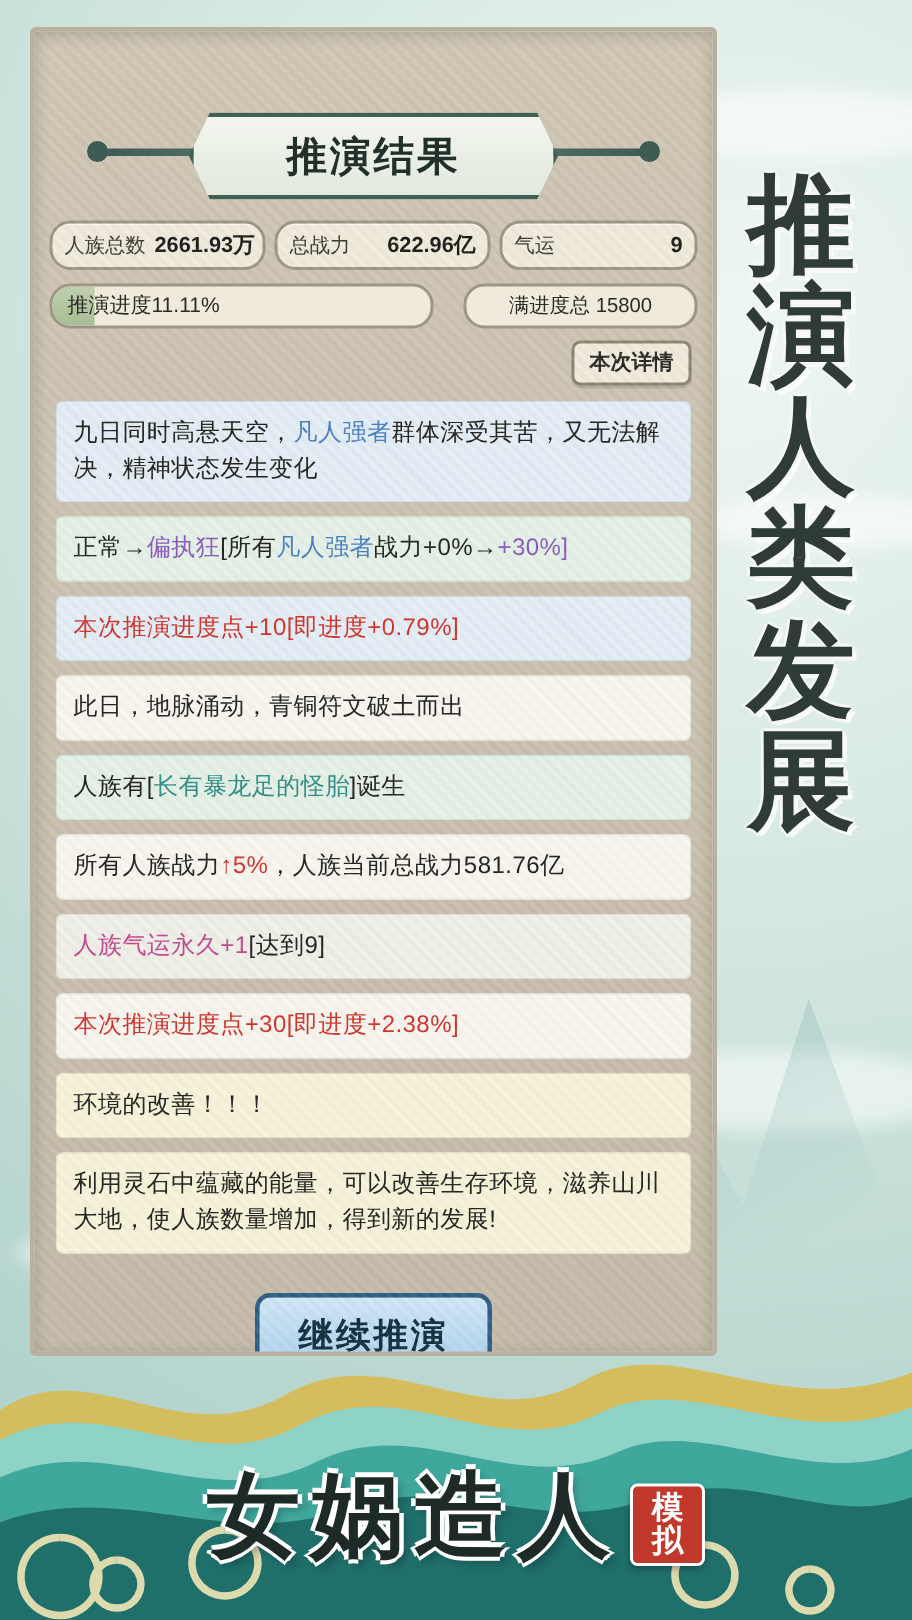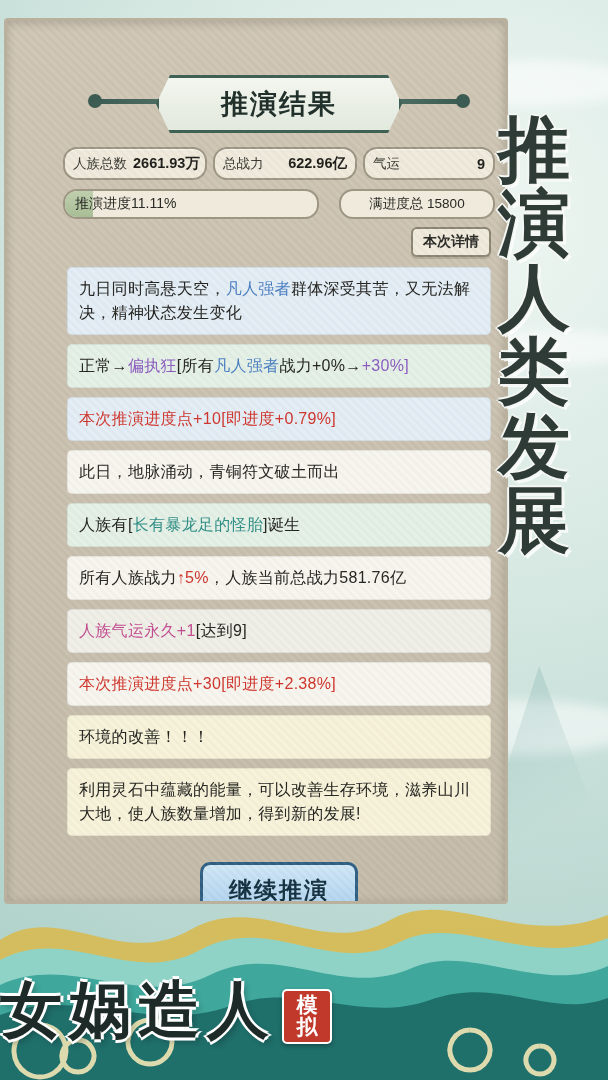--- a/index.html
+++ b/index.html
@@ -60,31 +60,30 @@
     line-height: 1.03;
     color: #2f3b36;
     text-shadow:
       2px 0 0 #f4f7f3, -2px 0 0 #f4f7f3, 0 2px 0 #f4f7f3, 0 -2px 0 #f4f7f3,
       3px 3px 0 rgba(255,255,255,0.8);
   }
 
   
   #panel {
     position: absolute;
-    left: 4px;
+    left: 20px;
     top: 18px;
     width: 452px;
     height: 880px;
     background: linear-gradient(180deg, #cfc6b4 0%, #c9c0ae 55%, #c4bba9 100%);
     border: 3px solid #b9b09d;
     border-radius: 4px;
     box-shadow: 0 2px 10px rgba(0,0,0,0.18) inset;
     z-index: 4;
     overflow: hidden;
-    padding-left: 46px;
   }
   #panel::before {
     content: "";
     position: absolute;
     inset: 0;
     background:
       repeating-linear-gradient(45deg, rgba(255,255,255,0.035) 0 3px, rgba(0,0,0,0.02) 3px 6px);
     pointer-events: none;
   }
 
@@ -279,20 +278,21 @@
 
   
   #game-title {
     position: absolute;
     left: 0;
     right: 0;
     bottom: 28px;
     z-index: 9;
     display: flex;
     align-items: flex-end;
+    justify-content: center;
     gap: 6px;
     pointer-events: none;
   }
   #game-title .main {
     font-family: "DejaVu Serif", serif;
     font-weight: bold;
     font-size: 62px;
     letter-spacing: 7px;
     color: #1d2a27;
     text-shadow:

